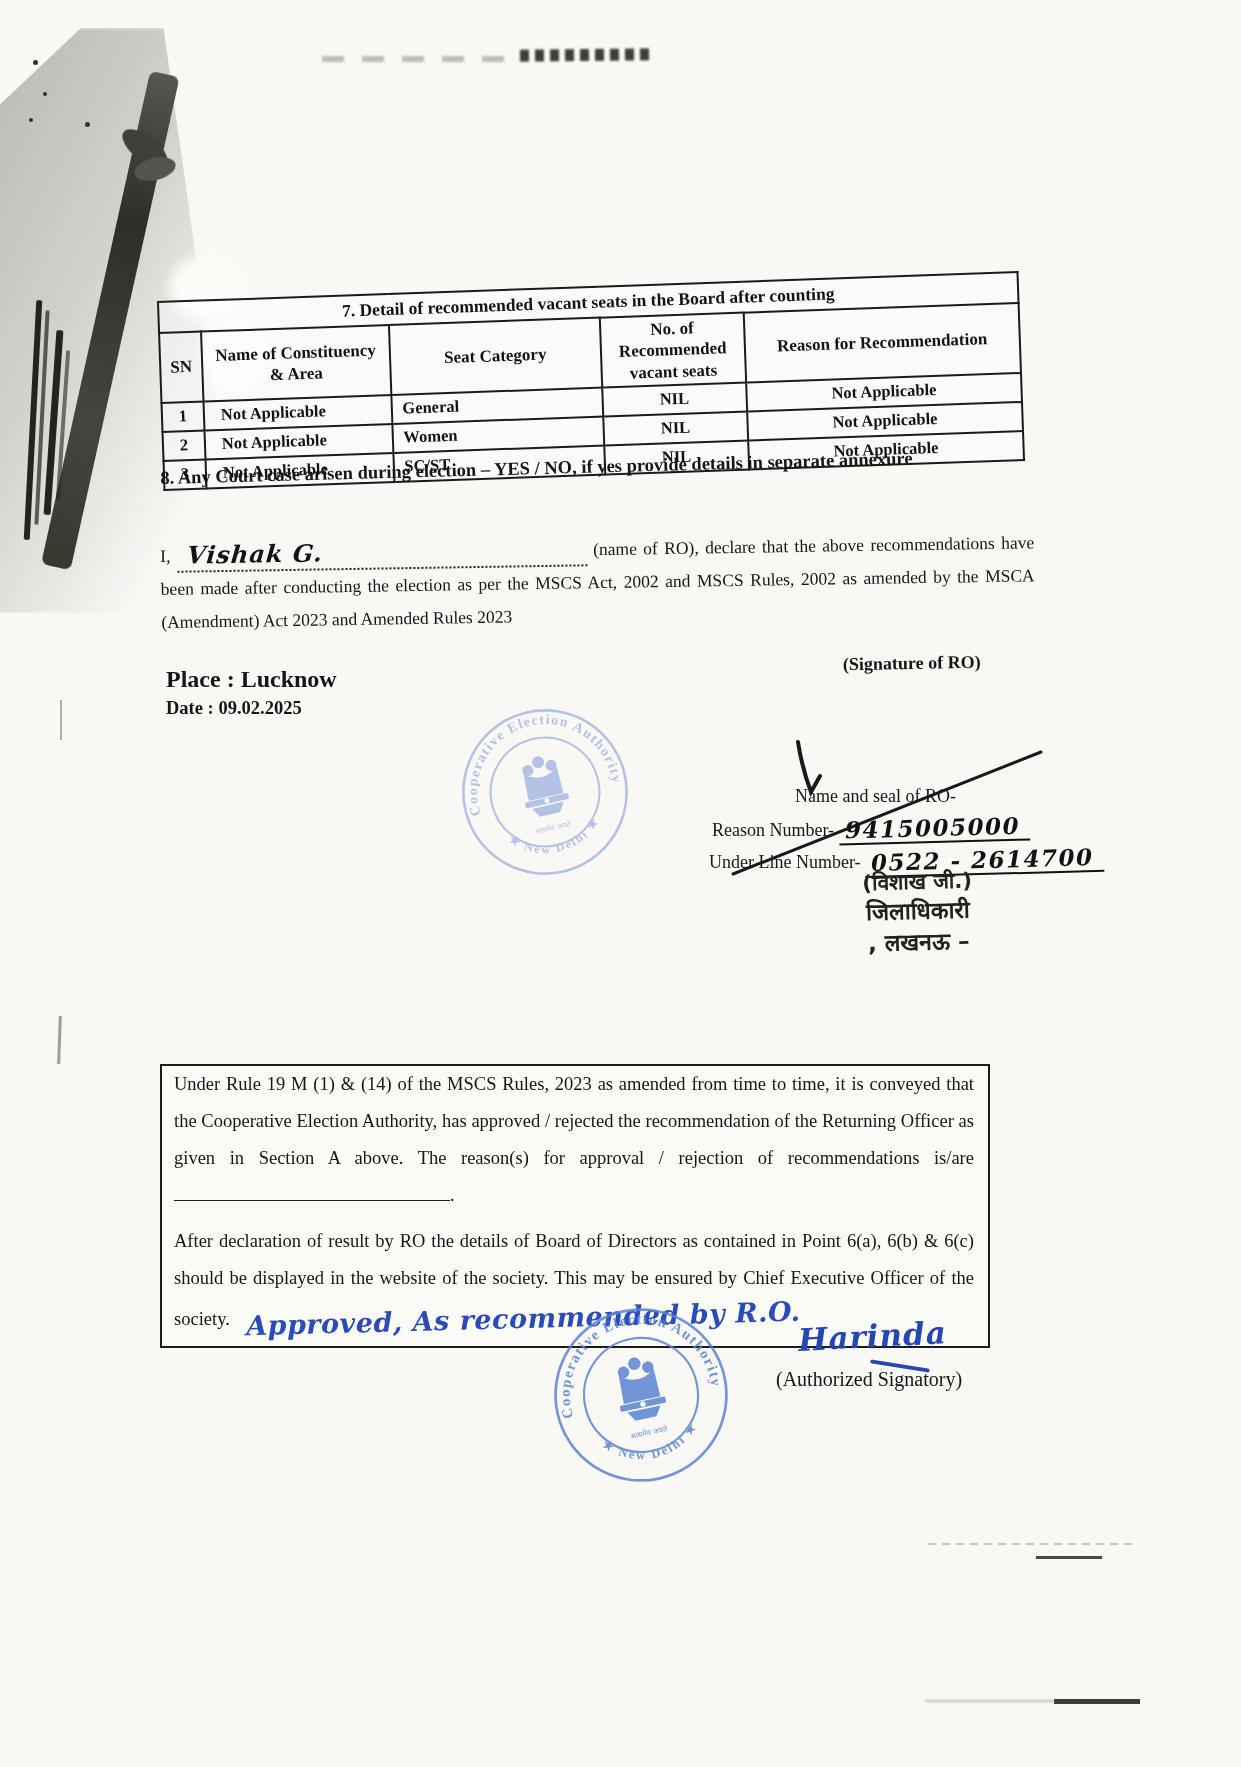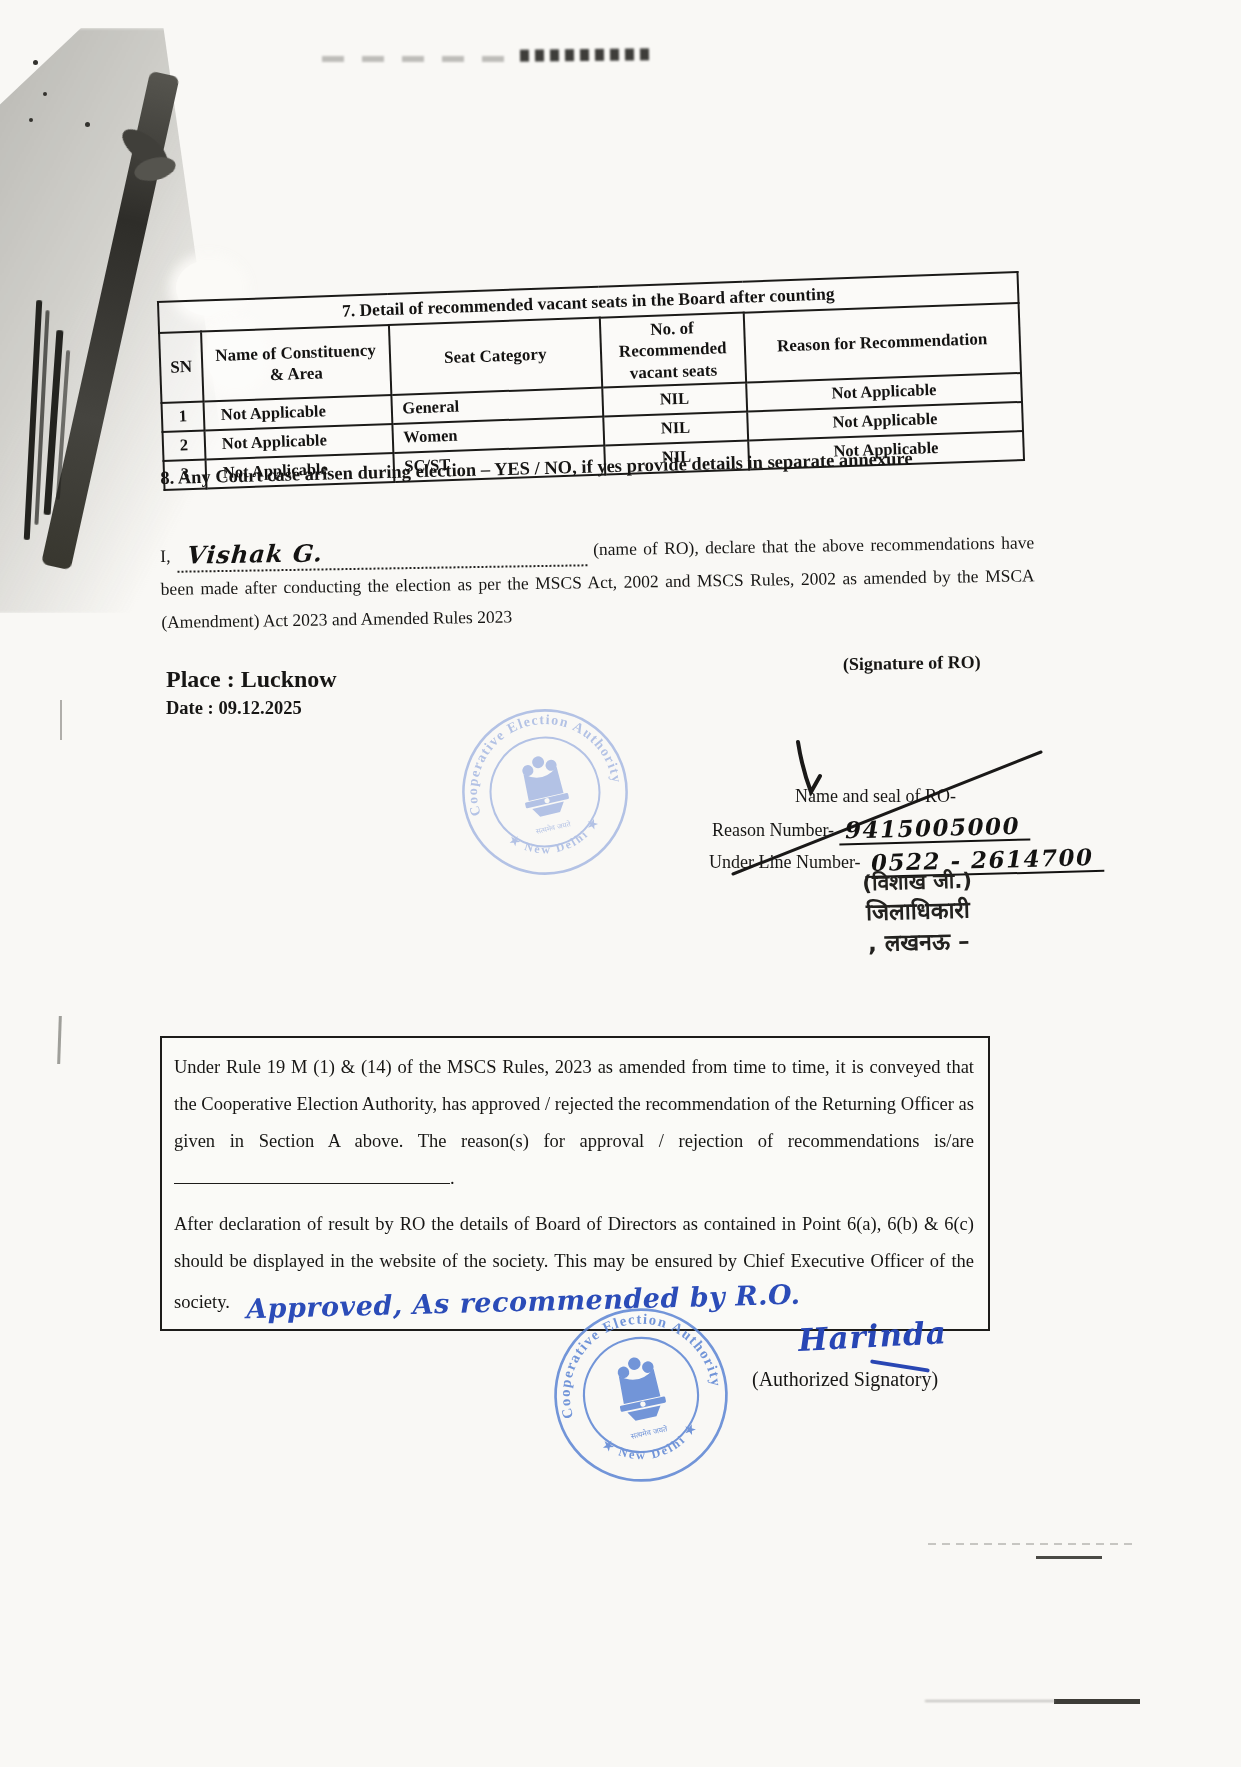--- a/index.html
+++ b/index.html
@@ -66,34 +66,34 @@
   .landline-row{left:709px;top:846px;font-size:18px;white-space:nowrap;}
   .hand-num{font-size:23px;color:#131211;border-bottom:2.4px solid #131211;
     padding:0 10px 0 6px;letter-spacing:1.5px;display:inline-block;transform:rotate(-1.5deg);}
   .hindi-stamp{left:833px;top:868px;width:170px;text-align:center;font-family:"DejaVu Sans",sans-serif;
     font-weight:600;color:#23221f;transform:rotate(-1.5deg);}
   .hindi-stamp .l1{font-size:21px;line-height:28px;}
   .hindi-stamp .l2{font-size:23px;line-height:30px;}
   .hindi-stamp .l3{font-size:23px;line-height:32px;}
 
   .secb-head{left:160px;top:1003px;width:828px;text-align:center;font-weight:bold;font-size:19px;}
-  .secb-box{left:160px;top:1036px;width:800px;border:2.4px solid #1d1c1a;padding:11px 14px 8px 12px;
+  .secb-box{left:160px;top:1064px;width:800px;border:2.4px solid #1d1c1a;padding:0 14px 8px 12px;
     font-size:18.5px;line-height:37px;text-align:justify;background:rgba(255,255,255,.25);}
   .secb-box p{margin:0;}
   .secb-box p + p{margin-top:9px;}
   .blank-line{display:inline-block;width:276px;border-bottom:1.8px solid #1d1c1a;height:20px;
     vertical-align:baseline;}
   .approved{color:#2b4cb8;font-size:27px;white-space:nowrap;display:inline-block;
     transform:rotate(-1.5deg) translateY(3px);margin-left:16px;letter-spacing:.5px;}
 
   .harinda{left:798px;top:1318px;color:#2746b5;font-size:31px;letter-spacing:1px;
     transform:rotate(-3deg);}
   .harinda-underline{left:870px;top:1364px;width:60px;height:3.5px;background:#2946b3;
     transform:rotate(9deg);border-radius:2px;}
-  .auth-sig{left:752px;top:1368px;font-size:20px;}
+  .auth-sig{left:776px;top:1368px;font-size:20px;}
 
   
   .stamp{color:#7b97d8;}
   .stamp1{left:460px;top:704px;width:170px;height:176px;opacity:.55;transform:rotate(-13deg);}
   .stamp2{left:552px;top:1303px;width:178px;height:184px;opacity:.85;color:#5b84d4;transform:rotate(-12deg);}
   .hand-strokes{left:700px;top:728px;width:380px;height:170px;}
 </style>
 </head>
 <body>
 
@@ -169,21 +169,21 @@
 
   <div class="abs point8">8. Any Court case arisen during election – YES / NO, if yes provide details in separate annexure</div>
 
   <div class="abs declaration">
     <span>I,</span>
     <span class="name-line"><span class="hand ro-name">Vishak G.</span></span>
     <span>(name of RO), declare that the above recommendations have been made after conducting the election as per the MSCS Act, 2002 and MSCS Rules, 2002 as amended by the MSCA (Amendment) Act 2023 and Amended Rules 2023</span>
   </div>
 
   <div class="abs place">Place : Lucknow</div>
-  <div class="abs date">Date :  09.12.2025</div>
+  <div class="abs date">Date :  09.02.2025</div>
   <div class="abs sig-ro">(Signature of RO)</div>
 
   <svg class="abs stamp stamp1" viewBox="0 0 200 200">
     <defs>
       <path id="arcT1" d="M 27.5,133.8 A 80,80 0 1 1 172.5,133.8" fill="none"></path>
       <path id="arcB1" d="M 33.2,127 A 72,72 0 0 0 166.8,127" fill="none"></path>
     </defs>
     <circle cx="100" cy="100" r="96" fill="none" stroke="currentColor" stroke-width="3"></circle>
     <circle cx="100" cy="100" r="64" fill="none" stroke="currentColor" stroke-width="2.4"></circle>
     <text font-size="16.5" letter-spacing="1.6" font-weight="bold" fill="currentColor" font-family="Liberation Serif,serif">

